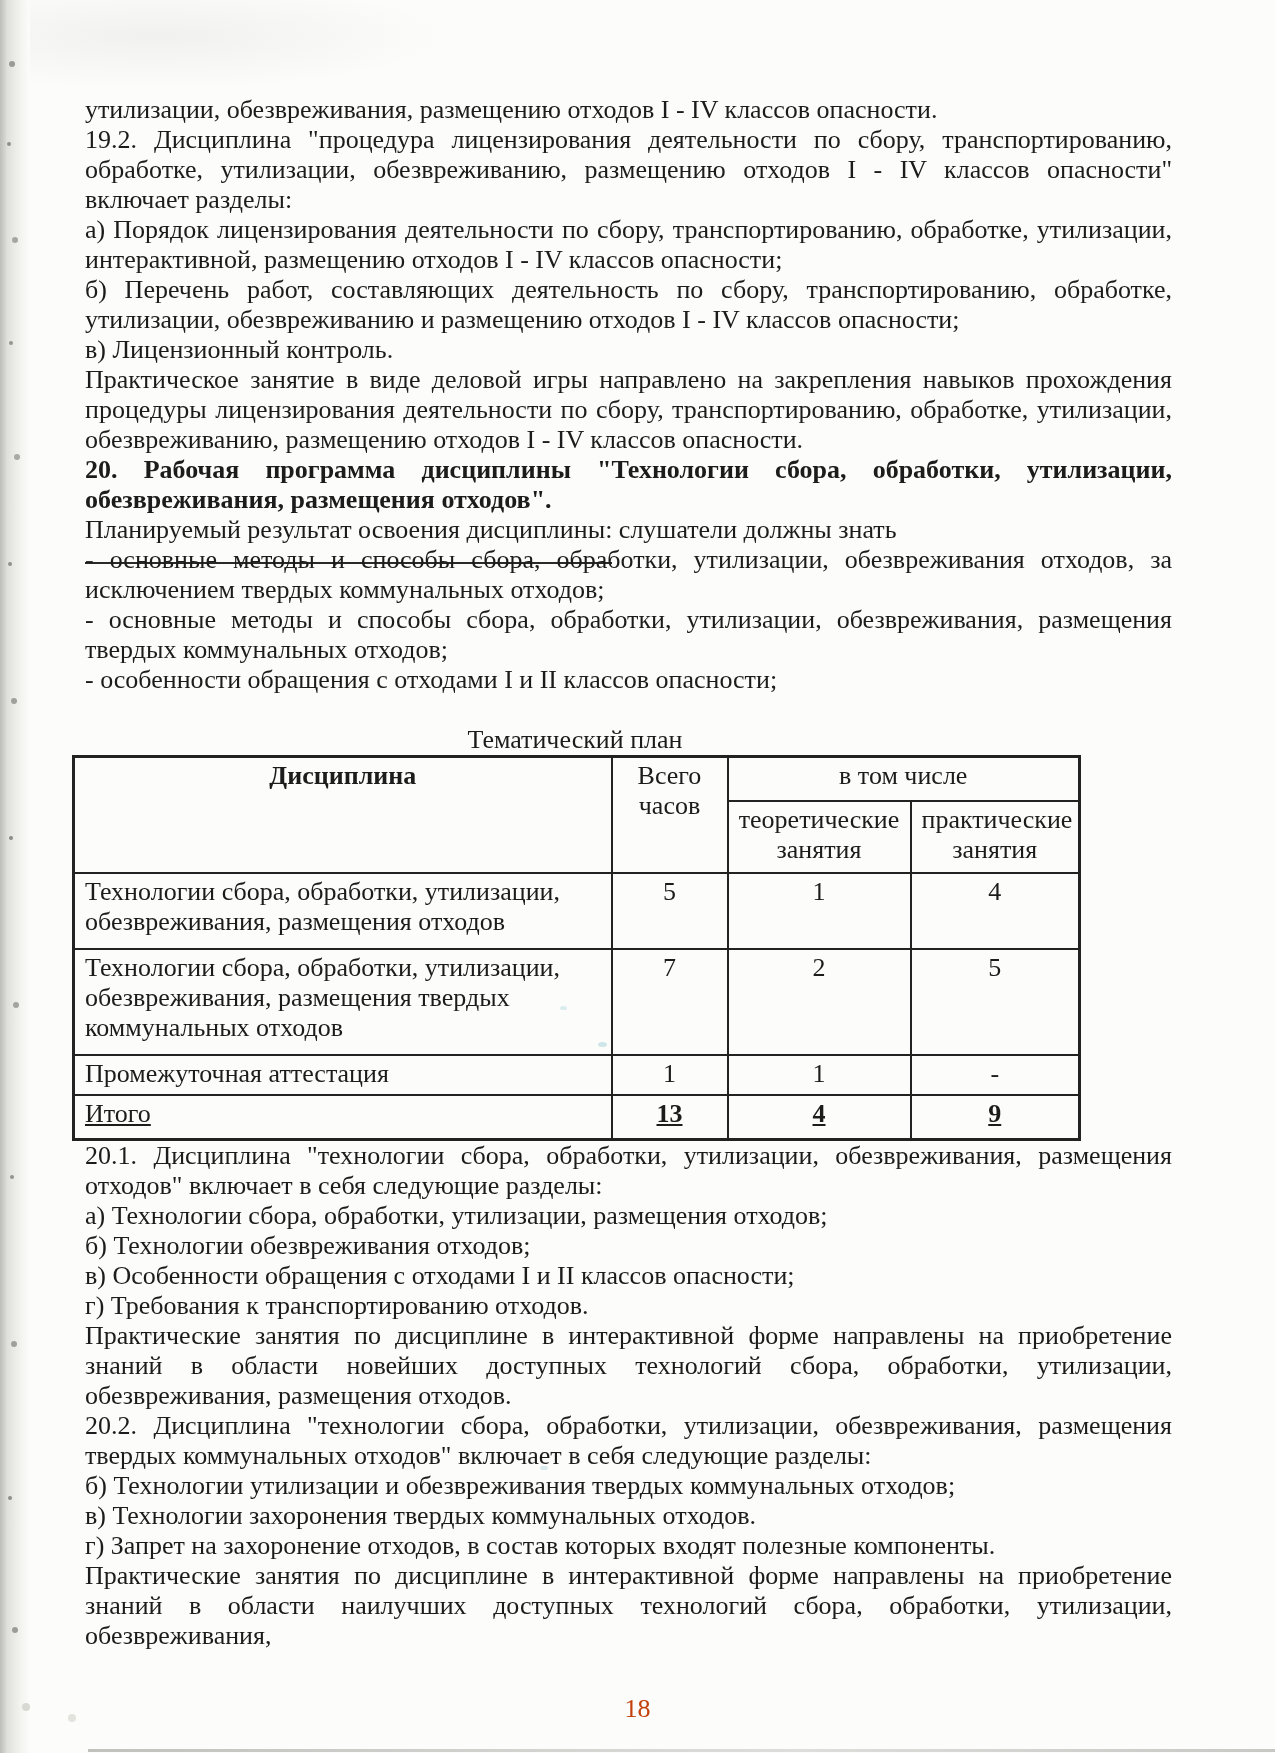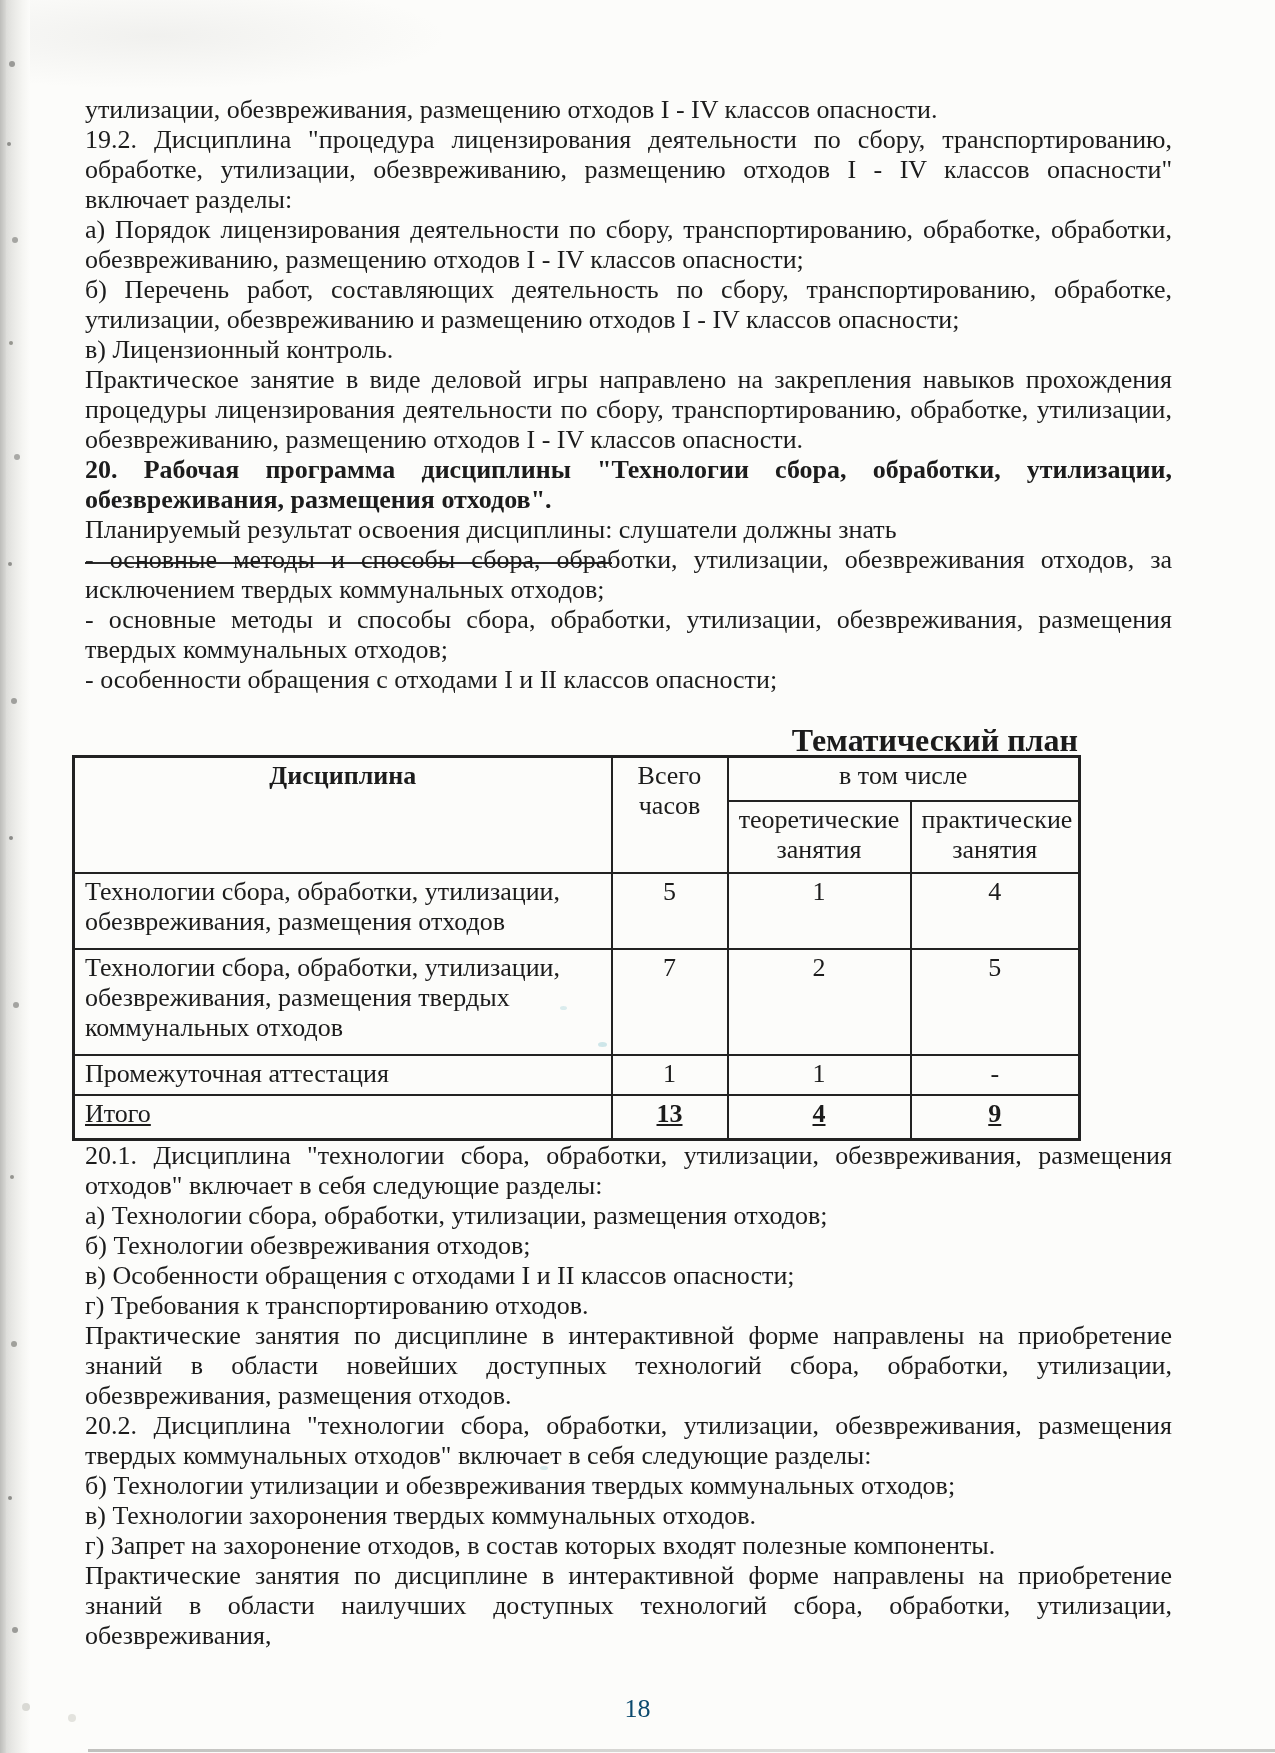--- a/index.html
+++ b/index.html
@@ -57,21 +57,21 @@
     margin:30px 0 0 0;
     font-weight:bold;
     font-size:26px;line-height:30px;
     text-align:justify;
   }
   .planned{margin-top:30px;}
   .u{border-bottom:2px solid #2a2a2a;padding-bottom:18px;}
 
   .table-wrap{margin-top:30px;margin-left:-13px;width:1006px;}
   .table-title{
-    font-weight:bold;text-align:right;font-size:32px;line-height:30px;
+    font-weight:normal;text-align:center;font-size:26px;line-height:30px;
     margin-bottom:0;
   }
   table.plan{
     border-collapse:collapse;width:1006px;table-layout:fixed;
     font-size:26px;line-height:30px;border-radius:11px;
   }
   table.plan td{
     border:2px solid #222;
     padding:3px 10px 5px 10px;
     vertical-align:top;
@@ -87,42 +87,42 @@
   tr.drow1 td{height:66px;}
   tr.drow2 td{height:96px;}
   tr.drow3 td{height:30px;}
   tr.trow td{height:34px;text-decoration:underline;}
   tr.trow .c-num{font-weight:bold;}
 
   .s201{margin-top:14px;}
 
   .page-number{
     position:absolute;left:0;top:1694px;width:1275px;
-    text-align:center;font-size:26px;line-height:30px;color:#0c4a6e;
+    text-align:center;font-size:26px;line-height:30px;color:#c2410c;
   }
 </style>
 </head>
 <body>
 
 <div class="page">
 
   <div class="scan-band"></div>
   <div class="scan-speckles"></div>
   <div class="scan-top-smudge"></div>
   <div class="blue-speck bs1"></div>
   <div class="blue-speck bs2"></div>
   <div class="blue-speck bs3"></div>
   <div class="scan-bottom"></div>
 
   <div class="content">
 
     <p class="single">утилизации, обезвреживания, размещению отходов I - IV классов опасности.</p>
 
     <p>19.2. Дисциплина "процедура лицензирования деятельности по сбору, транспортированию, обработке, утилизации, обезвреживанию, размещению отходов I - IV классов опасности" включает разделы:</p>
-    <p>а) Порядок лицензирования деятельности по сбору, транспортированию, обработке, обработки, обезвреживанию, размещению отходов I - IV классов опасности;</p>
+    <p>а) Порядок лицензирования деятельности по сбору, транспортированию, обработке, утилизации, интерактивной, размещению отходов I - IV классов опасности;</p>
     <p>б) Перечень работ, составляющих деятельность по сбору, транспортированию, обработке, утилизации, обезвреживанию и размещению отходов I - IV классов опасности;</p>
     <p class="single">в) Лицензионный контроль.</p>
     <p>Практическое занятие в виде деловой игры направлено на закрепления навыков прохождения процедуры лицензирования деятельности по сбору, транспортированию, обработке, утилизации, обезвреживанию, размещению отходов I - IV классов опасности.</p>
 
     <p class="h20">20. Рабочая программа дисциплины "Технологии сбора, обработки, утилизации, обезвреживания, размещения отходов".</p>
 
     <p class="planned"><span class="u">Планируемый результат освоения дисциплины:</span><span> слушатели должны знать</span></p>
     <p>- основные методы и способы сбора, обработки, утилизации, обезвреживания отходов, за исключением твердых коммунальных отходов;</p>
     <p>- основные методы и способы сбора, обработки, утилизации, обезвреживания, размещения твердых коммунальных отходов;</p>
     <p class="single">- особенности обращения с отходами I и II классов опасности;</p>

